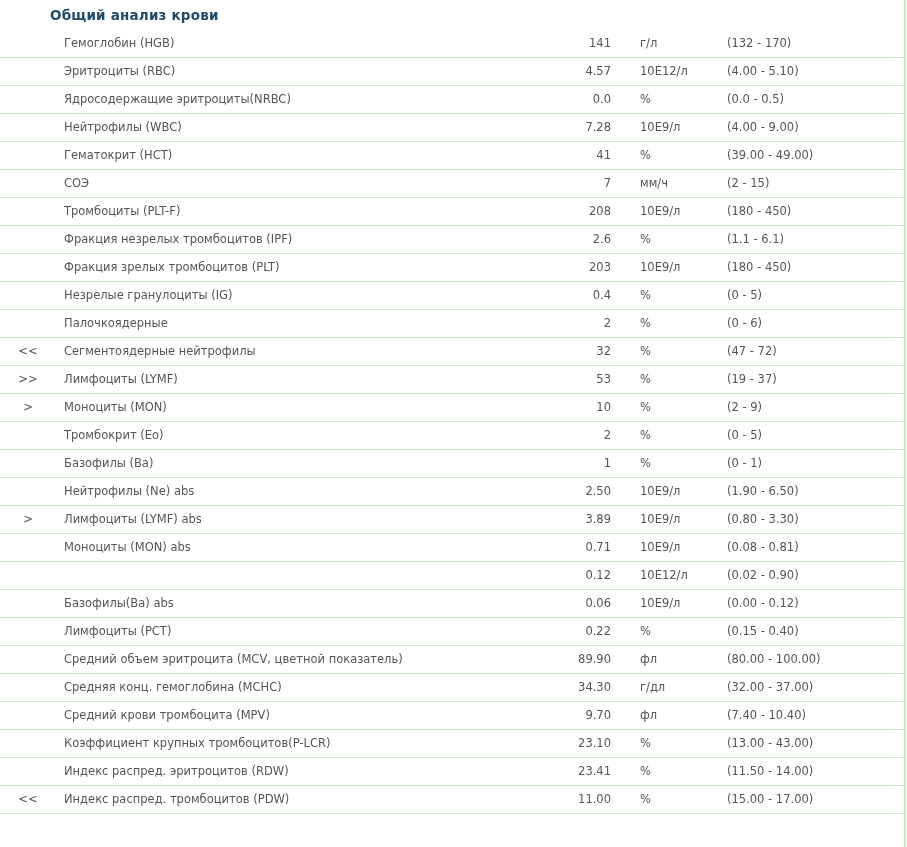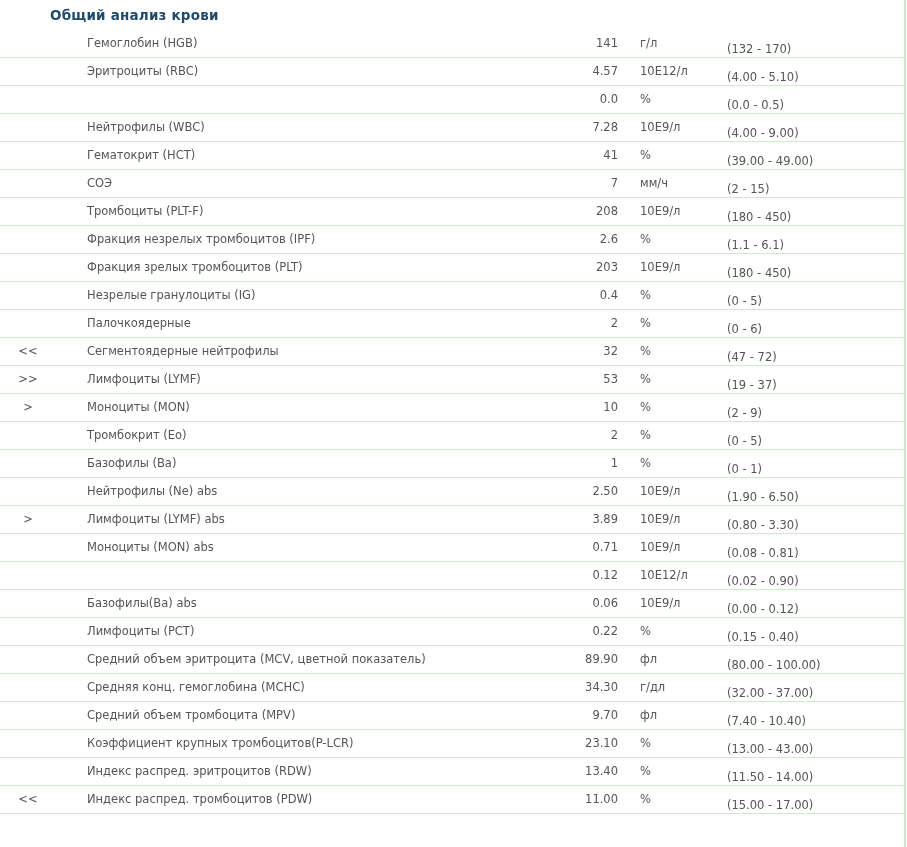--- a/index.html
+++ b/index.html
@@ -48,38 +48,37 @@
     }
     .row .flag {
       position: absolute;
       left: 0;
       width: 56px;
       text-align: center;
       color: #555555;
     }
     .row .name {
       position: absolute;
-      left: 87px;
+      left: 64px;
       white-space: nowrap;
     }
     .row .value {
       position: absolute;
-      right: 287px;
+      right: 294px;
       white-space: nowrap;
     }
     .row .unit {
       position: absolute;
       left: 640px;
       white-space: nowrap;
     }
     .row .range {
       position: absolute;
       left: 727px;
       white-space: nowrap;
-      margin-top: 6px;
     }
   </style>
 </head>
 <body>
 
 <div class="right-border"></div>
 
 <div class="section-title">Общий анализ крови</div>
 
 <div class="results" id="results">
@@ -92,20 +91,21 @@
   </div>
     <div class="row">
     <span class="flag"></span>
     <span class="name">Эритроциты (RBC)</span>
     <span class="value">4.57</span>
     <span class="unit">10E12/л</span>
     <span class="range">(4.00 - 5.10)</span>
   </div>
     <div class="row">
     <span class="flag"></span>
+    <span class="name">Ядросодержащие эритроциты(NRBC)</span>
     <span class="value">0.0</span>
     <span class="unit">%</span>
     <span class="range">(0.0 - 0.5)</span>
   </div>
     <div class="row">
     <span class="flag"></span>
     <span class="name">Нейтрофилы (WBC)</span>
     <span class="value">7.28</span>
     <span class="unit">10E9/л</span>
     <span class="range">(4.00 - 9.00)</span>
@@ -244,36 +244,36 @@
   </div>
     <div class="row">
     <span class="flag"></span>
     <span class="name">Средняя конц. гемоглобина (MCHC)</span>
     <span class="value">34.30</span>
     <span class="unit">г/дл</span>
     <span class="range">(32.00 - 37.00)</span>
   </div>
     <div class="row">
     <span class="flag"></span>
-    <span class="name">Средний объем тромбоцита (MPV)</span>
+    <span class="name">Средний крови тромбоцита (MPV)</span>
     <span class="value">9.70</span>
     <span class="unit">фл</span>
     <span class="range">(7.40 - 10.40)</span>
   </div>
     <div class="row">
     <span class="flag"></span>
     <span class="name">Коэффициент крупных тромбоцитов(P-LCR)</span>
     <span class="value">23.10</span>
     <span class="unit">%</span>
     <span class="range">(13.00 - 43.00)</span>
   </div>
     <div class="row">
     <span class="flag"></span>
     <span class="name">Индекс распред. эритроцитов (RDW)</span>
-    <span class="value">13.40</span>
+    <span class="value">23.41</span>
     <span class="unit">%</span>
     <span class="range">(11.50 - 14.00)</span>
   </div>
     <div class="row">
     <span class="flag">&lt;&lt;</span>
     <span class="name">Индекс распред. тромбоцитов (PDW)</span>
     <span class="value">11.00</span>
     <span class="unit">%</span>
     <span class="range">(15.00 - 17.00)</span>
   </div>

